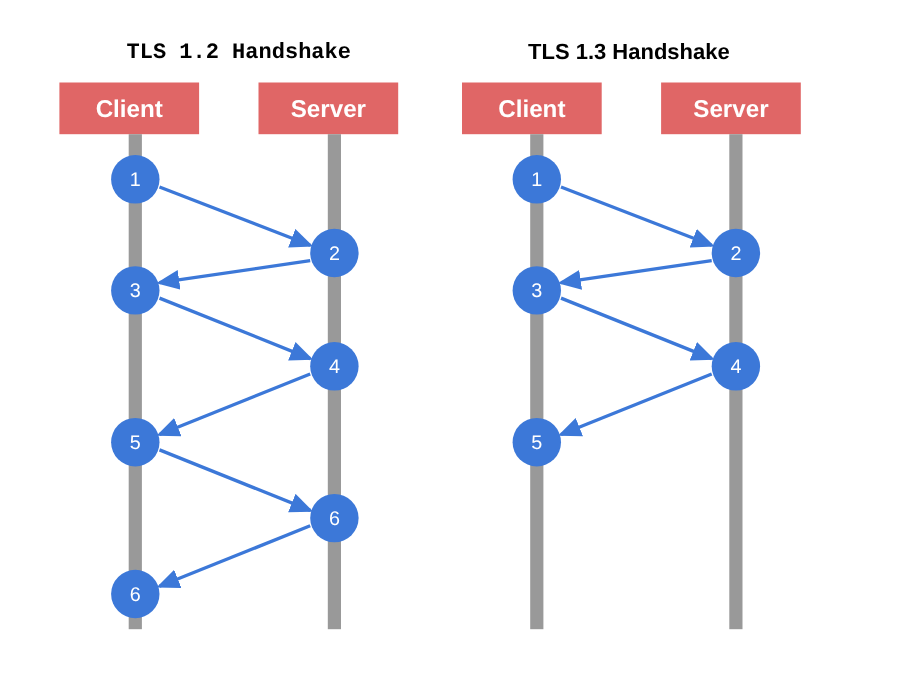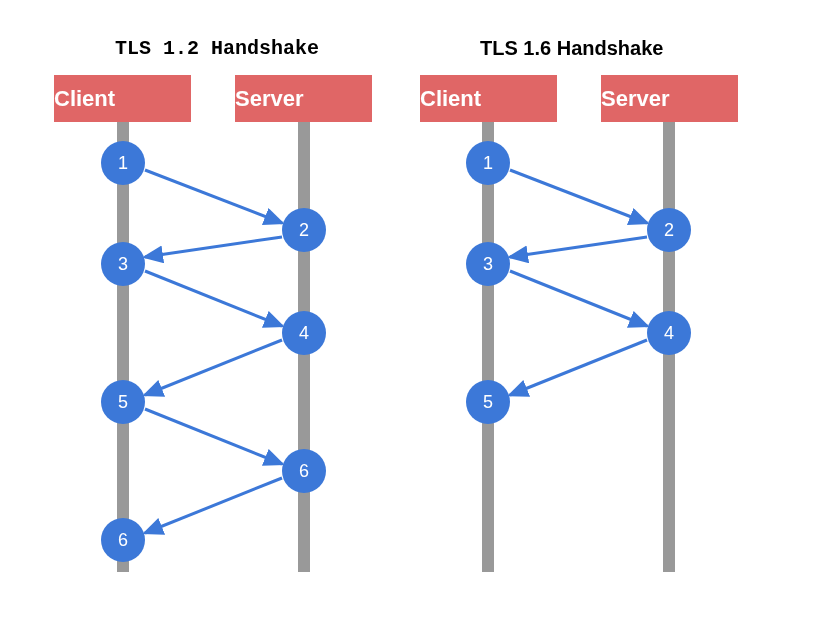--- a/index.html
+++ b/index.html
@@ -12,25 +12,26 @@
     position: relative;
   }
   .title {
     position: absolute;
     font-size: 20px;
     font-weight: 700;
     color: #000;
   }
   .endpoint-box {
     position: absolute;
-    width: 137px;
+    width: 127px;
     height: 47px;
     background: #e06666;
     display: flex;
     align-items: center;
+    justify-content: center;
     color: #fff;
     font-size: 22px;
     font-weight: 700;
   }
   .lifeline {
     position: absolute;
     width: 12px;
     background: #999999;
   }
   .step {
@@ -51,21 +52,21 @@
     top: 0;
     width: 833px;
     height: 618px;
     pointer-events: none;
   }
 </style>
 </head>
 <body>
 
 <div class="title" style="left:115px; top:37px;font-family:Liberation Mono, monospace;">TLS 1.2 Handshake</div>
-<div class="title" style="left:480px; top:37px;">TLS 1.6 Handshake</div>
+<div class="title" style="left:480px; top:37px;">TLS 1.3 Handshake</div>
 
 <div class="endpoint-box" style="left:54px; top:75px;">
   <span>Client</span>
 </div>
 <div class="endpoint-box" style="left:235px; top:75px;">
   <span>Server</span>
 </div>
 
 <div class="endpoint-box" style="left:420px; top:75px;">
   <span>Client</span>

